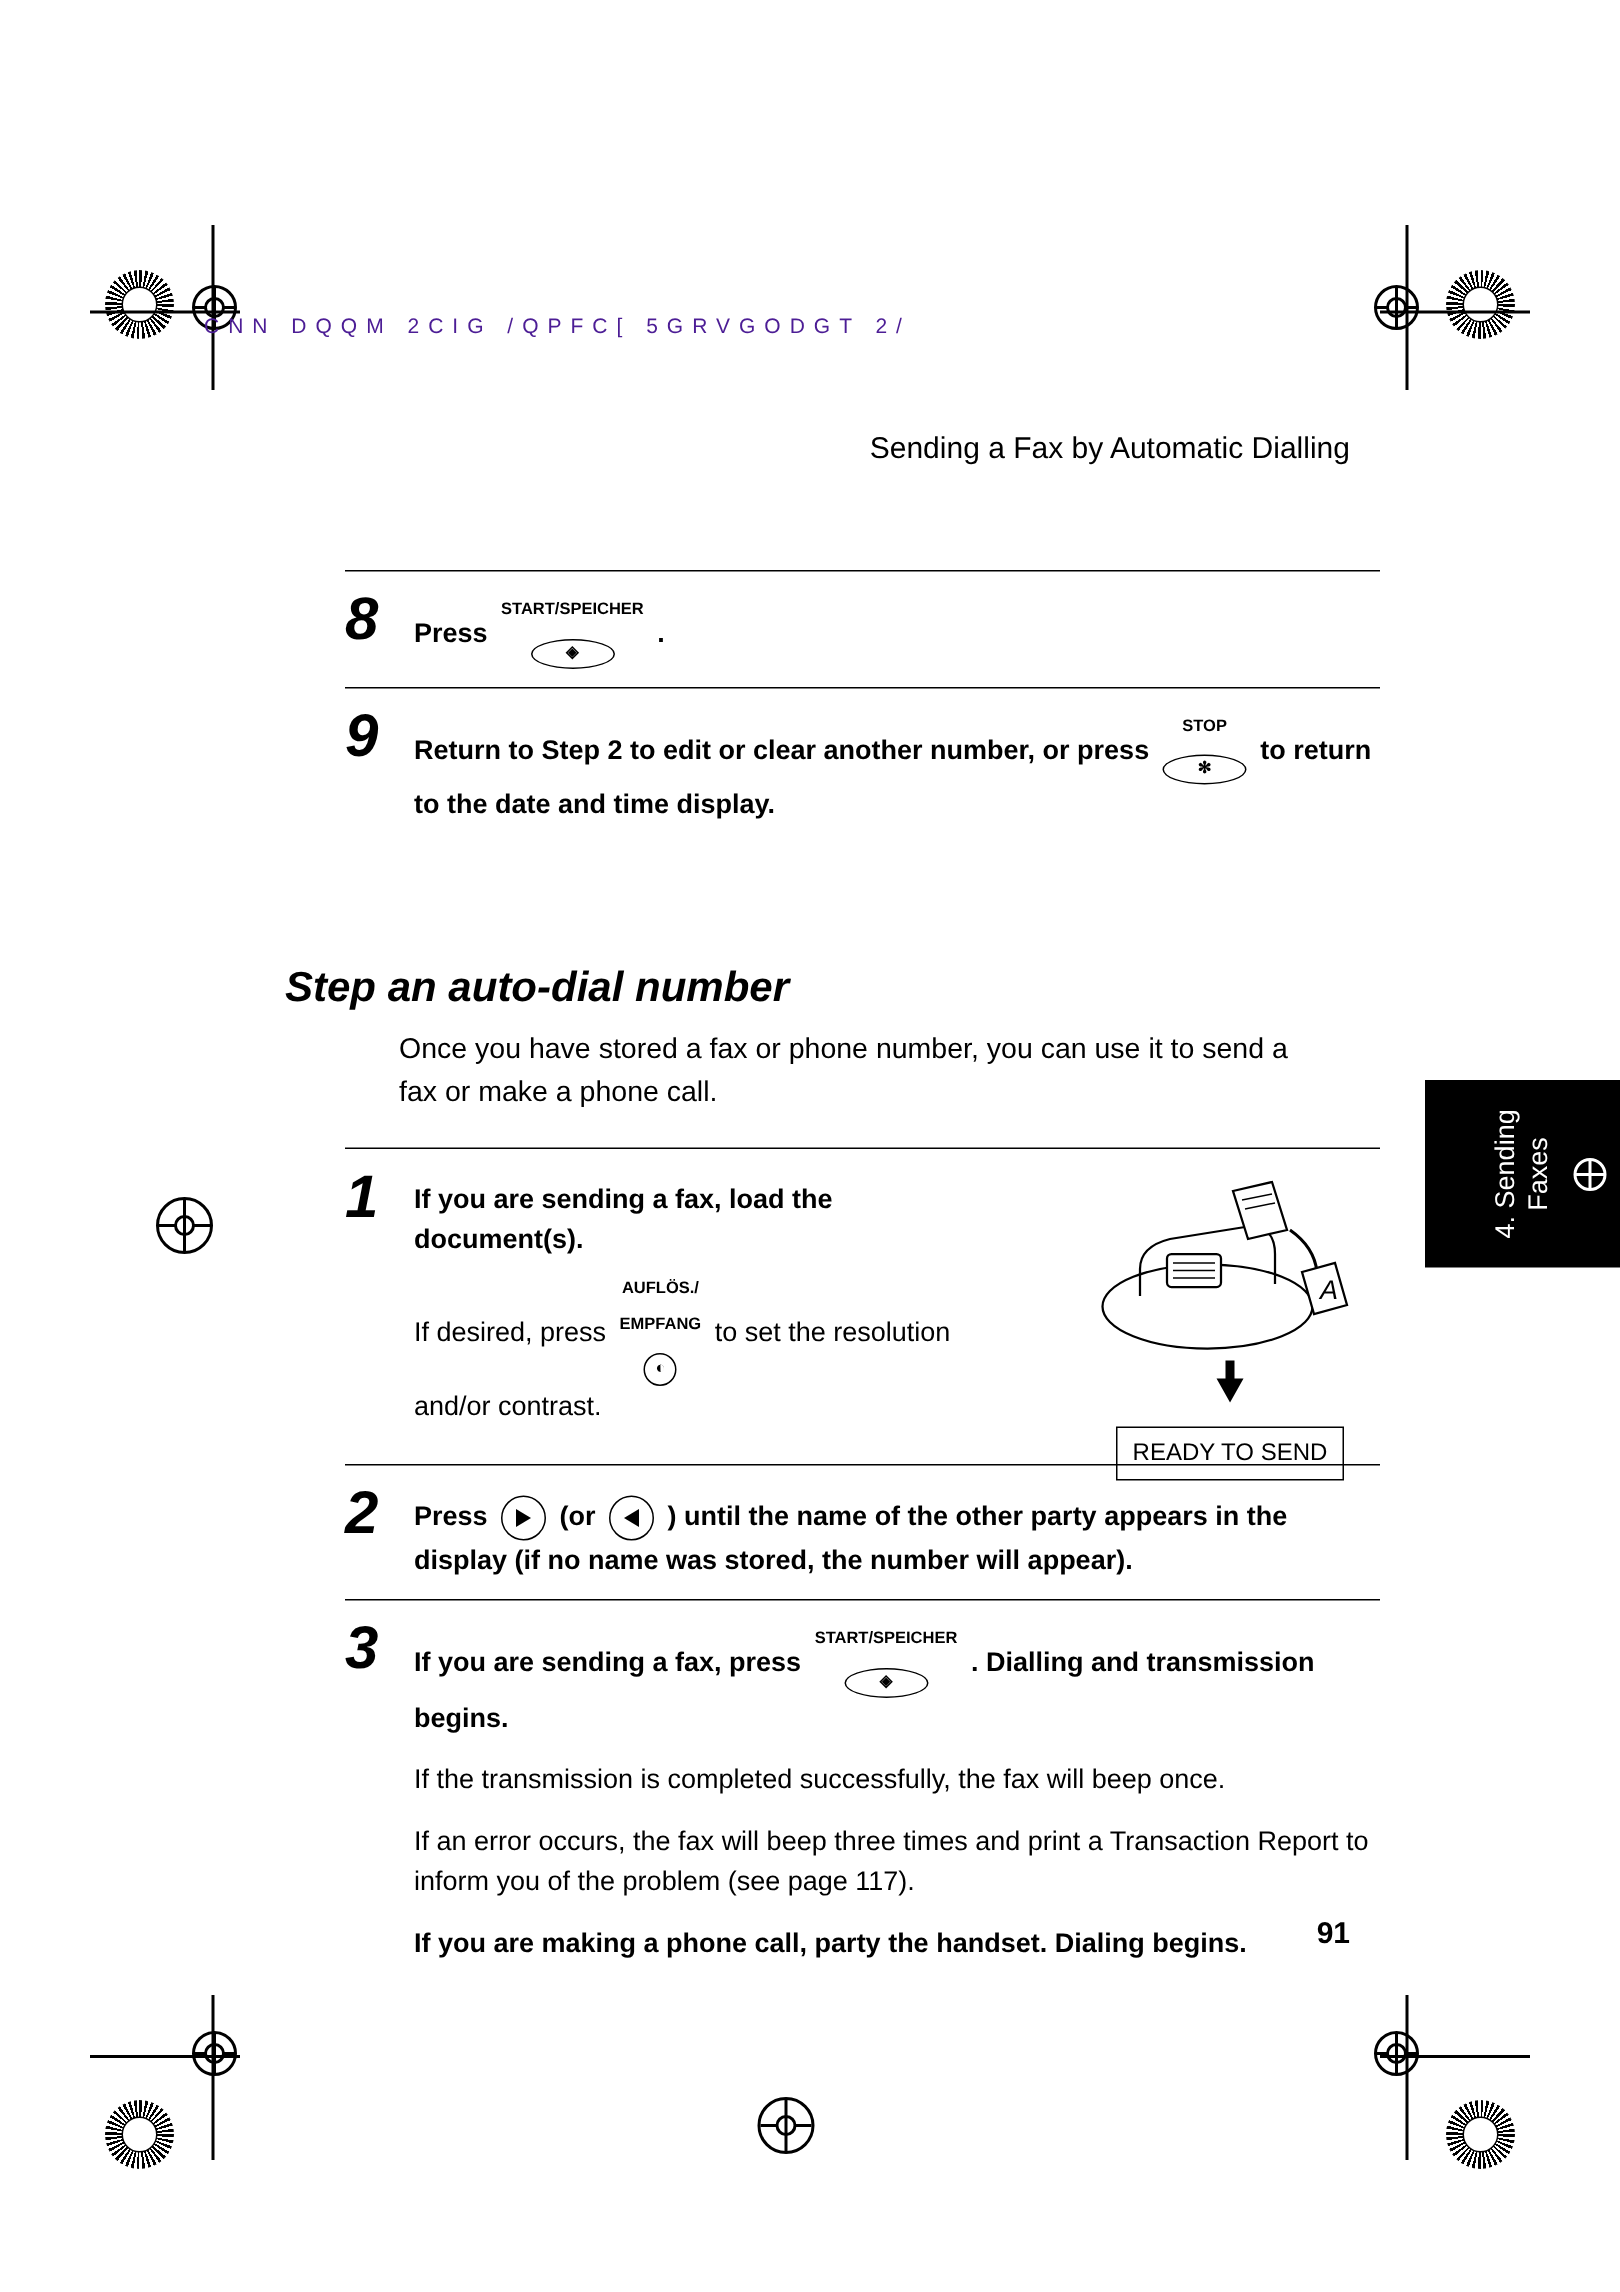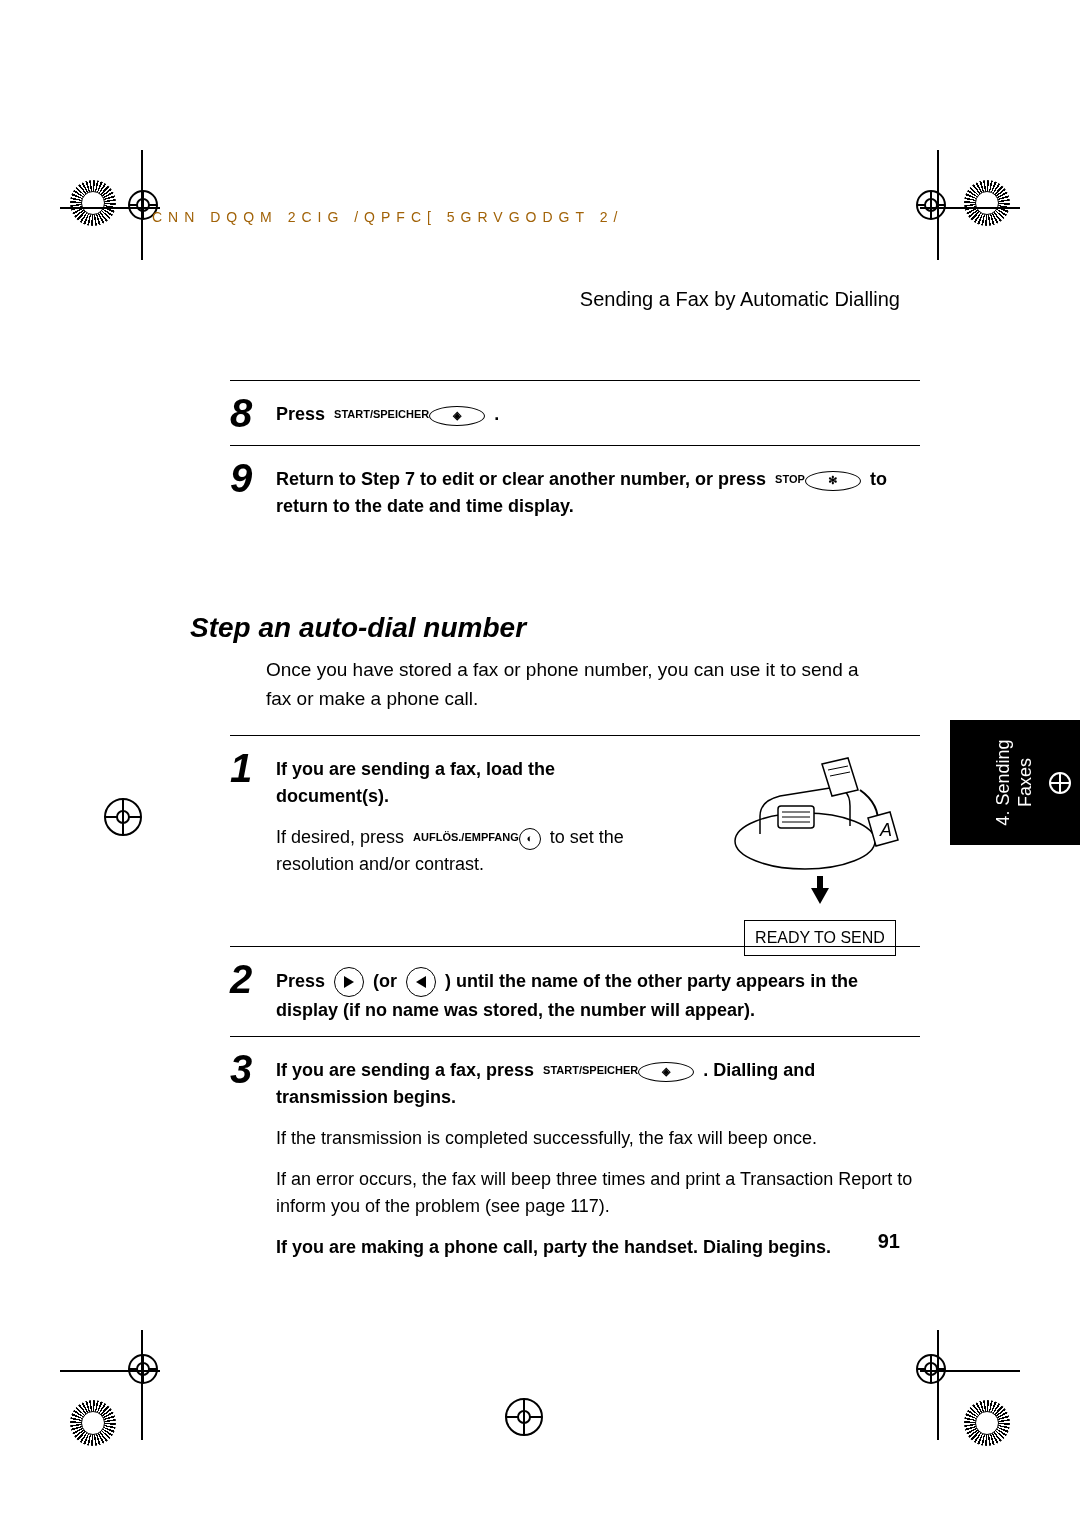--- a/index.html
+++ b/index.html
@@ -39,23 +39,23 @@
     .crop-dark-inner {
       position: absolute; width: 24px; height: 24px;
       background: #fff; border-radius: 50%;
       top: 50%; left: 50%; transform: translate(-50%,-50%);
       border: 1px solid #000;
     }
     .reg-line-h { position: absolute; height: 2px; background: #000; }
     .reg-line-v { position: absolute; width: 2px; background: #000; }
     .header-code {
       position: absolute;
-      left: 152px; top: 209px;
+      left: 136px; top: 209px;
       font-size: 14px; letter-spacing: 6px;
-      color: #a16207;
+      color: #4c1d95;
       text-align: right;
     }
     .section-title-block {
       position: absolute;
       left: 240px; top: 288px;
       width: 660px;
       text-align: right;
       font-size: 20px;
     }
     .step-row {
@@ -74,27 +74,28 @@
     .step-body {
       flex: 1;
       font-size: 18px;
       line-height: 1.5;
       padding-top: 8px;
     }
     .step-body b { font-weight: bold; }
     .hr { border: none; border-top: 1.5px solid #000; margin: 0; }
     .btn-label-stack {
       display: inline-flex;
-      flex-direction: row;
+      flex-direction: column;
       align-items: center;
       vertical-align: middle;
       margin: 0 4px;
       font-size: 11px;
       font-weight: bold;
       line-height: 1.05;
+      gap: 12px;
     }
     .btn-oval {
       width: 56px; height: 20px;
       border: 1.5px solid #000;
       border-radius: 50%;
       display: flex; align-items: center; justify-content: center;
       font-size: 11px;
       margin-top: 1px;
     }
     .btn-circle {
@@ -289,21 +290,21 @@
         <span class="btn-oval">◈</span>
       </span>
       <b>.</b>
     </div>
   </div>
 
   <hr class="hr">
   <div class="step-row">
     <div class="step-num">9</div>
     <div class="step-body">
-      <b>Return to Step 7 to edit or clear another number, or press </b>
+      <b>Return to Step 2 to edit or clear another number, or press </b>
       <span class="btn-label-stack">
         <span>STOP</span>
         <span class="btn-oval">✻</span>
       </span>
       <b> to return to the date and time display.</b>
     </div>
   </div>
 
   <div style="height:80px;"></div>
 

